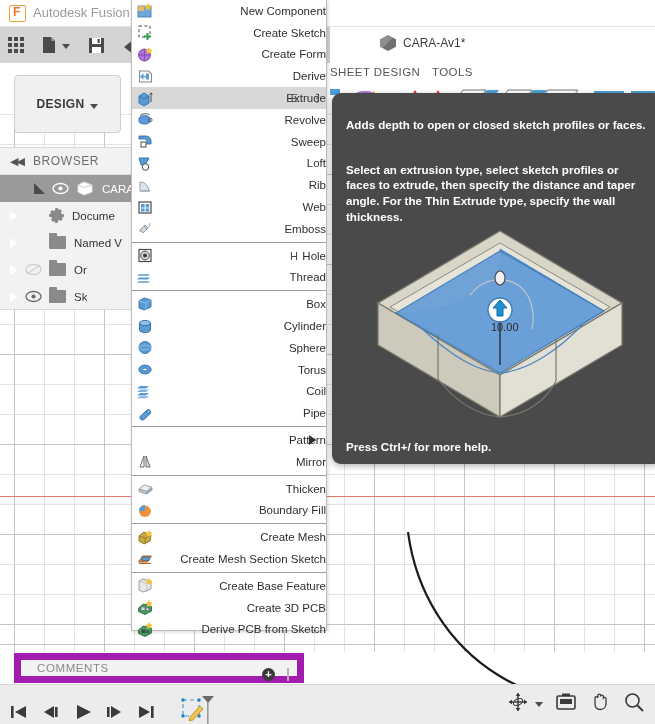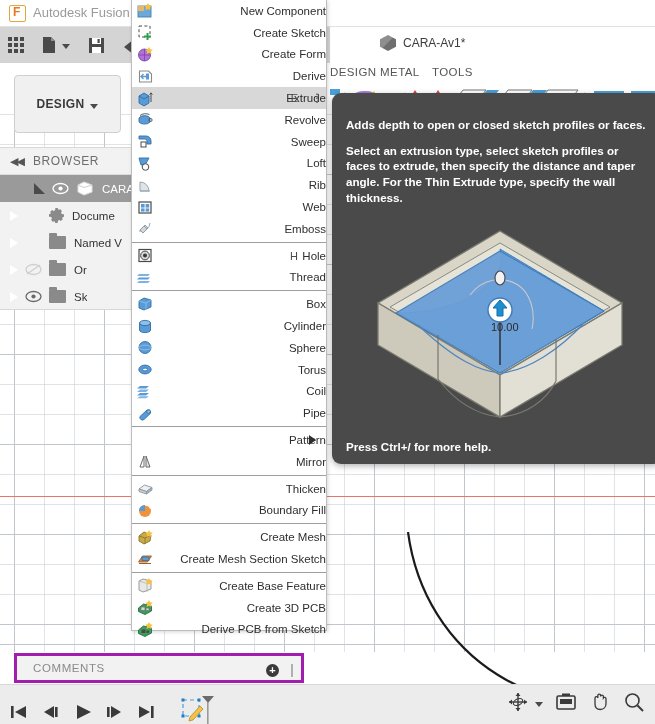--- a/index.html
+++ b/index.html
@@ -168,21 +168,21 @@
     border-radius: 1px; position: relative;
   }
   .folder::before {
     content:""; position:absolute; left:0; top:-3px; width:8px; height:3px;
     background:#8a8a8a; border-radius:1px 1px 0 0;
   }
 
   
   .comments-bar {
     position: absolute; left: 14px; top: 653px; width: 290px; height: 30px;
-    background: #f2f2f2; border: 3px solid #a21caf;
+    background: #f2f2f2; border: 7px solid #a21caf;
     display: flex; align-items: center;
   }
   .comments-label { margin-left: 16px; font-size: 11.5px; color: #8a8a8a; letter-spacing: .6px; }
   .comments-plus {
     position: absolute; right: 22px; top: 8px; width: 13px; height: 13px;
     border-radius: 50%; background: #3a3a3a; color: #fff;
     font-size: 11px; line-height: 12px; text-align: center; font-weight: bold;
   }
   .comments-grip {
     position: absolute; right: 8px; top: 8px; width: 2px; height: 13px;
@@ -230,21 +230,21 @@
   .tooltip {
     position: absolute; left: 332px; top: 93px; width: 330px; height: 371px;
     background: #4a4a4a; border-radius: 9px;
     z-index: 60; color: #ffffff;
     box-shadow: 0 2px 6px rgba(0,0,0,.3);
   }
   .tt-text {
     position: absolute; left: 14px; top: 24px; width: 300px;
     font-size: 11.6px; font-weight: bold; line-height: 1.35;
   }
-  .tt-text p + p { margin-top: 10px; }
+  .tt-text p + p { margin-top: 29px; }
   .tt-footer {
     position: absolute; left: 14px; bottom: 11px;
     font-size: 11.6px; font-weight: bold;
   }
   .tt-art { position: absolute; left: 28px; top: 128px; width: 280px; height: 215px; }
 </style>
 </head>
 <body>
 
 <div id="root">
@@ -290,21 +290,21 @@
   </div>
 
   <div class="doc-tabbar">
     <div class="doc-tab">
       <span class="cube-ico"></span>
       <span>CARA-Av1*</span>
     </div>
   </div>
 
   <div class="ribbon-tabs">
-    <div class="rtab sheet">DESIGN METAL</div>
+    <div class="rtab sheet">SHEET DESIGN</div>
     <div class="rtab tools">TOOLS</div>
   </div>
 
   <div class="ribbon-icons">
     <svg width="325" height="10" viewBox="0 0 325 10">
       <rect x="0" y="0" width="10" height="9" fill="#4a9fd8"></rect>
       <ellipse cx="35" cy="7" rx="12" ry="5" fill="#a878d8"></ellipse>
       <path d="M44 2 l2 4 4 -2 -2 5 4 1 -5 2 1 4 -4 -3 -3 3 0 -5 -4 -1 z" fill="#f5b324"></path>
       <path d="M80 9 l5 -8 5 8 z" fill="#e23c3c"></path>
       <path d="M103 9 l5 -8 5 8 z" fill="#e23c3c"></path>

